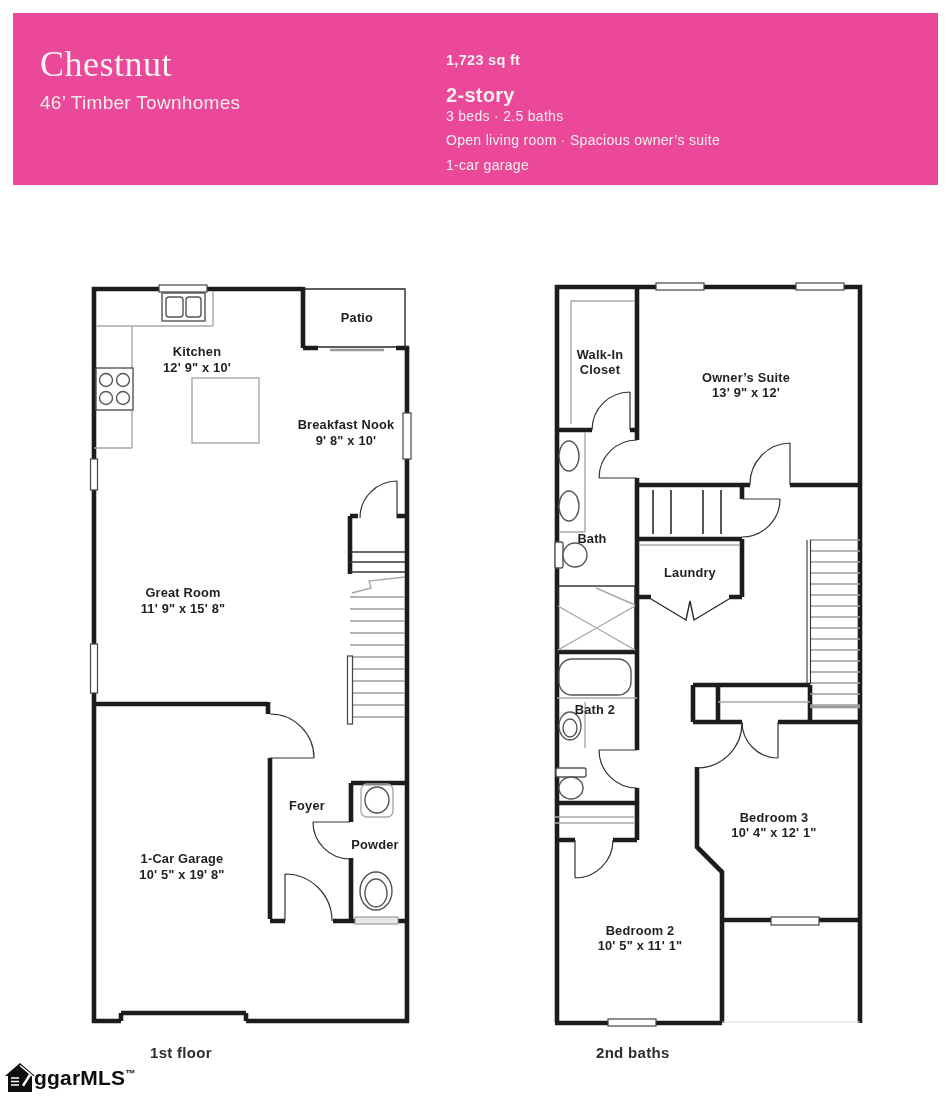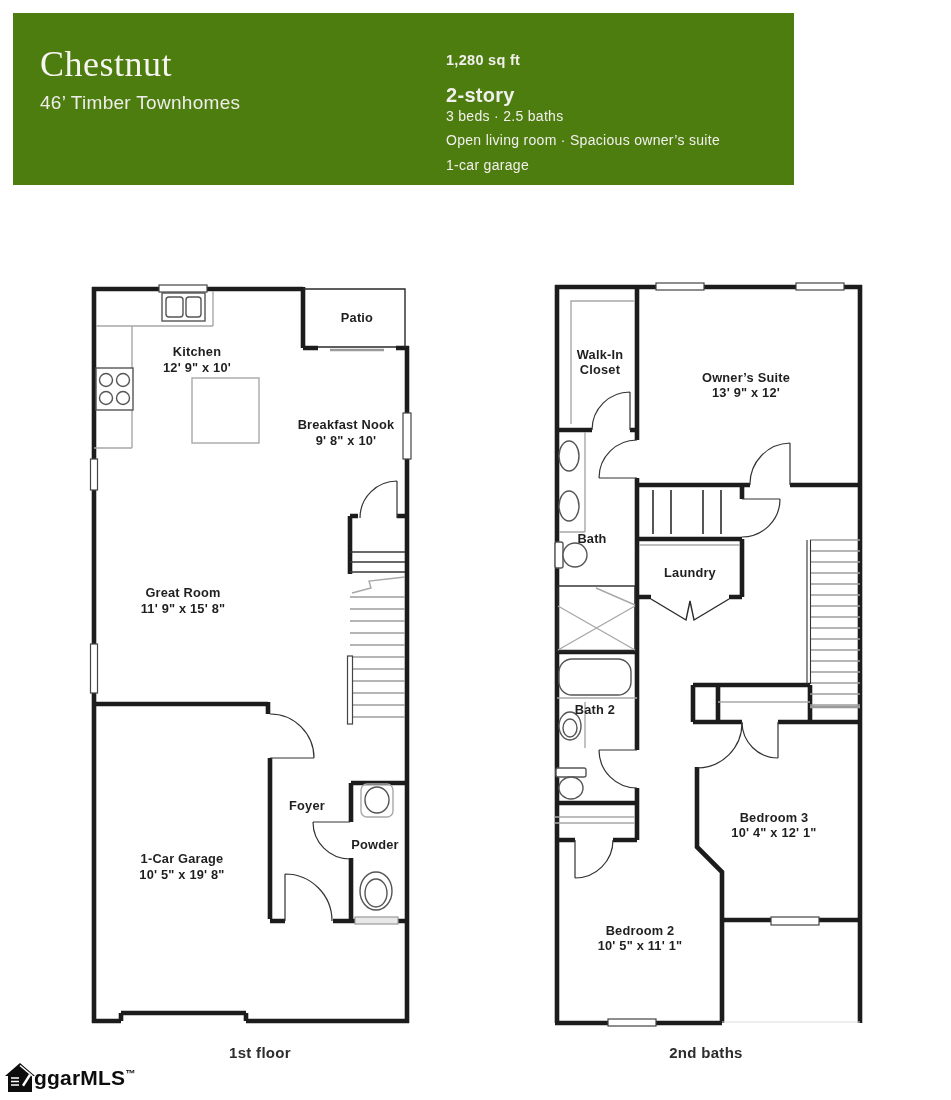--- a/index.html
+++ b/index.html
@@ -1,19 +1,19 @@
 <!DOCTYPE html>
 <html><head>
 <meta charset="utf-8">
 <style>
   html,body{margin:0;padding:0;background:#ffffff;}
   body{width:951px;height:1100px;position:relative;font-family:"Liberation Sans",sans-serif;overflow:hidden;}
 
   
-  .header-band{position:absolute;left:13px;top:13px;width:781px;height:172px;background:#4d7c0f;}
+  .header-band{position:absolute;left:13px;top:13px;width:925px;height:172px;background:#ec4899;}
   .plan-title{position:absolute;left:27px;top:30px;font-family:"Liberation Serif","DejaVu Serif",serif;
               font-size:36px;font-weight:400;color:#f7f5f1;letter-spacing:.5px;}
   .plan-subtitle{position:absolute;left:27px;top:79px;font-size:19px;color:#efedea;letter-spacing:.3px;text-align:right;}
   .spec{position:absolute;color:#f2f0ed;white-space:nowrap;letter-spacing:.3px;}
   .spec.bold{font-weight:bold;}
   .spec-sqft{left:433px;top:39px;font-size:14.5px;}
   .spec-story{left:433px;top:71px;font-size:20px;}
   .spec-beds{left:433px;top:95px;font-size:14px;}
   .spec-feat{left:433px;top:119px;font-size:14px;}
   .spec-garage{left:433px;top:144px;font-size:14px;}
@@ -29,34 +29,34 @@
   .win{fill:#ffffff;stroke:#444;stroke-width:1.2;}
   .tread{stroke:#9d9d9d;stroke-width:1.3;fill:none;}
   .tread-dark{stroke:#383838;stroke-width:1.6;fill:none;}
   .rail{stroke:#333;stroke-width:1.1;fill:none;}
   .shelf{stroke:#444;stroke-width:1.8;fill:none;}
   .faint{stroke:#dddddd;stroke-width:1.2;fill:none;}
   text.room{font-family:"Liberation Sans",sans-serif;font-size:12.8px;font-weight:bold;
             fill:#1f1f1f;text-anchor:middle;letter-spacing:.2px;}
 
   
-  .floor-caption{position:absolute;top:1044px;width:220px;text-align:center;font-size:15px;
+  .floor-caption{position:absolute;top:1044px;width:220px;font-size:15px;
                  font-weight:600;color:#2d2d2d;letter-spacing:.3px;}
   .caption-1{left:150px;} .caption-2{left:596px;}
   .mls-logo{position:absolute;left:2px;top:1061px;display:flex;align-items:center;text-align:center;}
   .mls-text{font-size:21px;font-weight:600;color:#0d0d0d;margin-left:-6px;letter-spacing:.2px;}
   .mls-tm{font-size:10px;vertical-align:super;font-weight:600;}
 </style>
 </head>
 <body>
 
 <div class="header-band">
   <div class="plan-title">Chestnut</div>
   <div class="plan-subtitle">46’ Timber Townhomes</div>
-  <div class="spec bold spec-sqft">1,280 sq ft</div>
+  <div class="spec bold spec-sqft">1,723 sq ft</div>
   <div class="spec bold spec-story">2-story</div>
   <div class="spec spec-beds">3 beds  ·  2.5 baths</div>
   <div class="spec spec-feat">Open living room  ·  Spacious owner’s suite</div>
   <div class="spec spec-garage">1-car garage</div>
 </div>
 
 <svg class="plan-svg" style="left:86px;top:280px;" width="328" height="752" viewBox="86 280 328 752">
 
   <path class="wall" d="
     M92,289 H303 M303,287 V348 M303,348 H318 M396,348 H409

